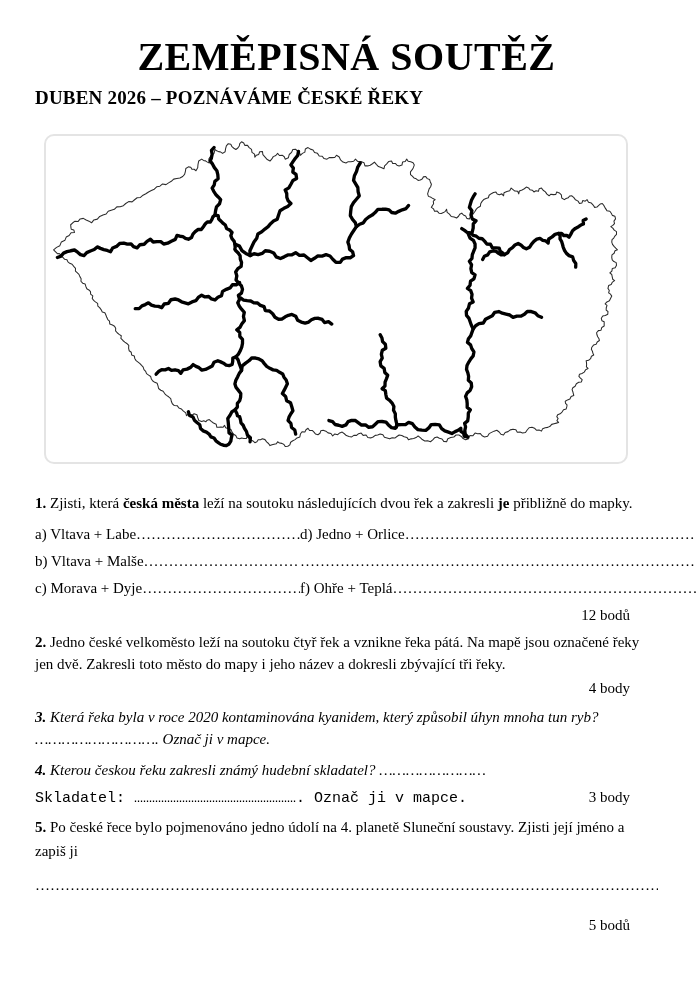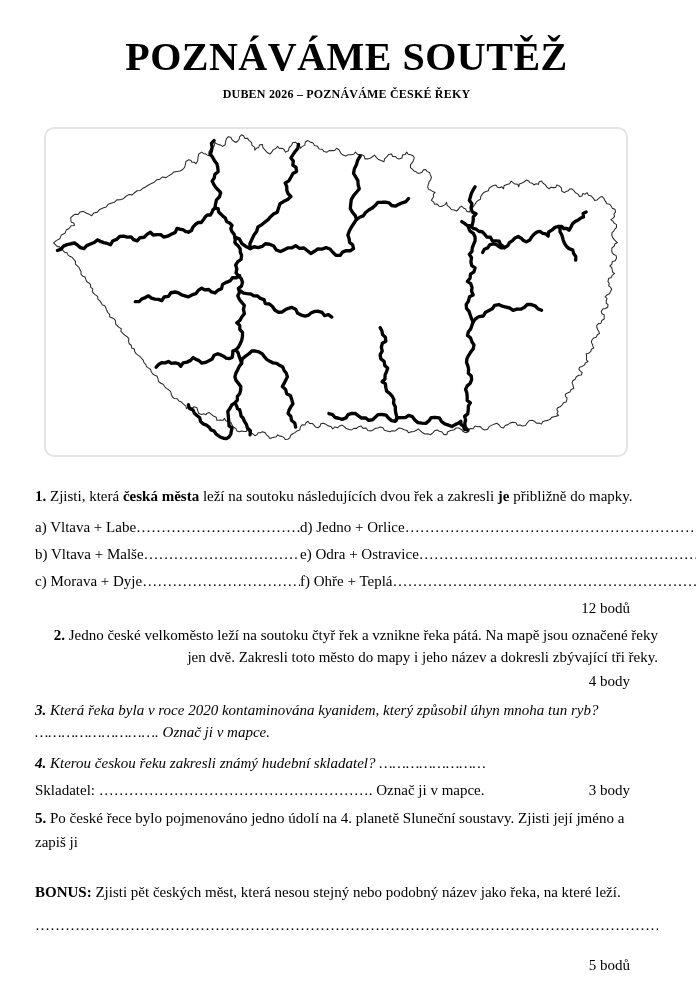--- a/index.html
+++ b/index.html
@@ -1,48 +1,48 @@
 <!DOCTYPE html>
 <html><head>
 <meta charset="utf-8">
 <style>
   html,body{margin:0;padding:0;background:#fff;}
   body{width:696px;height:993px;font-family:"Liberation Serif","DejaVu Serif",serif;font-size:15px;color:#000;}
   .page{box-sizing:border-box;width:696px;height:993px;padding:0 38px 0 35px;overflow:hidden;position:relative;background:#fff;}
   .title{font-size:40px;font-weight:bold;text-align:center;margin:34px 0 0;letter-spacing:.5px;line-height:1.15;}
-  .subtitle{font-size:12px;font-weight:bold;text-align:center;margin-top:7px;letter-spacing:.2px;}
+  .subtitle{font-size:19px;font-weight:bold;margin-top:7px;letter-spacing:.2px;}
   .map-frame{width:584px;height:330px;margin:25px 0 0 9px;border:2px solid #e4e4e4;border-radius:10px;box-sizing:border-box;overflow:hidden;background:#fff;}
   .map-frame svg{display:block;width:100%;height:100%;}
   .qpara{margin:28px 0 0;line-height:22px;}
-  .q2para{margin:6px 0 0;line-height:22px;text-align:right;}
+  .q2para{margin:6px 0 0;line-height:22px;}
   .qline{line-height:22px;font-style:italic;}
   .q1-grid{display:grid;grid-template-columns:265px 1fr;grid-auto-flow:column;grid-template-rows:repeat(3,27px);margin-top:7px;padding-right:6px;}
   .q1-item{display:flex;align-items:baseline;line-height:27px;}
   .q1-label{white-space:nowrap;}
   .leader{flex:1 1 auto;overflow:hidden;white-space:nowrap;}
   .points{text-align:right;padding-right:28px;line-height:20px;}
   .pts-q1{margin-top:3px;}
   .pts-q2{margin-top:3px;}
   .q3block{margin-top:8px;}
   .q4block{margin-top:9px;}
   .flexline{display:flex;justify-content:space-between;align-items:baseline;line-height:22px;margin-top:5px;}
-  .flexline .left{flex:1 1 auto;overflow:hidden;white-space:nowrap;}
+  .flexline .left{flex:1 1 auto;overflow:hidden;white-space:nowrap;font-family:Liberation Mono, monospace;}
   .flexline .pts{flex:0 0 auto;padding-right:28px;}
   .q5line1{margin-top:5px;line-height:24px;}
   .bonuspara{margin-top:27px;line-height:22px;}
   .bonus-dots{margin-top:11px;line-height:22px;overflow:hidden;white-space:nowrap;padding-right:10px;}
   .pts-bonus{margin-top:19px;}
   b{font-weight:bold;}
 </style>
 </head>
 <body>
 
 <div class="page">
 
-  <div class="title">POZNÁVÁME SOUTĚŽ</div>
+  <div class="title">ZEMĚPISNÁ SOUTĚŽ</div>
   <div class="subtitle">DUBEN 2026 – POZNÁVÁME ČESKÉ ŘEKY</div>
 
   <div class="map-frame">
     <svg id="riverMap" viewBox="0 0 611 338" preserveAspectRatio="none">
         <path d="M 8.0 118.0 L 11.1 115.5 L 14.6 113.7 L 16.2 109.8 L 20.0 108.0 L 21.3 104.8 L 24.4 103.2 L 26.4 100.3 L 30.0 100.0 L 29.3 97.4 L 26.6 96.7 L 26.2 94.4 L 26.0 92.0 L 28.2 90.0 L 30.6 88.3 L 33.9 88.6 L 36.0 86.0 L 39.3 85.4 L 42.3 87.1 L 45.3 88.3 L 48.0 90.0 L 50.4 87.0 L 54.1 86.2 L 56.6 83.4 L 60.0 82.0 L 63.4 80.9 L 65.5 78.0 L 68.7 76.9 L 72.0 76.0 L 74.6 73.5 L 78.2 73.4 L 81.5 72.3 L 84.0 70.0 L 87.1 68.0 L 90.7 68.3 L 93.3 66.1 L 96.0 64.0 L 99.5 63.7 L 102.2 61.4 L 105.2 59.9 L 108.0 58.0 L 111.0 56.6 L 114.1 55.2 L 116.6 52.7 L 120.0 52.0 L 122.8 49.7 L 126.4 50.4 L 129.1 48.6 L 132.0 47.0 L 134.5 44.7 L 137.8 44.0 L 141.1 43.6 L 144.0 42.0 L 146.0 39.8 L 146.8 36.9 L 147.3 33.7 L 150.0 32.0 L 152.5 32.4 L 153.7 34.5 L 156.1 34.5 L 158.0 36.0 L 159.8 33.0 L 160.1 29.6 L 160.9 25.9 L 164.0 24.0 L 165.9 25.3 L 168.1 25.8 L 170.0 27.1 L 172.0 28.0 L 171.5 23.9 L 173.7 20.5 L 177.0 18.0 L 178.0 14.0 L 179.8 15.4 L 181.9 16.2 L 184.1 16.7 L 186.0 18.0 L 188.7 16.3 L 189.2 13.1 L 190.0 10.2 L 192.0 8.0 L 194.7 8.6 L 195.9 11.1 L 197.9 12.7 L 200.0 14.0 L 202.1 12.5 L 203.6 10.4 L 204.1 7.8 L 206.0 6.0 L 208.3 7.3 L 209.4 9.7 L 212.3 9.7 L 214.0 12.0 L 216.5 13.9 L 217.0 17.0 L 219.7 18.8 L 220.0 22.0 L 221.6 19.9 L 224.1 19.1 L 225.1 16.3 L 228.0 16.0 L 228.5 19.4 L 230.8 21.9 L 233.1 24.4 L 236.0 26.0 L 237.9 23.8 L 239.4 21.4 L 242.1 20.2 L 244.0 18.0 L 245.9 20.2 L 248.8 19.9 L 251.0 21.5 L 252.0 24.0 L 255.3 22.6 L 256.2 19.2 L 258.7 17.0 L 260.0 14.0 L 262.9 13.7 L 264.9 15.8 L 267.1 17.4 L 268.0 20.0 L 270.1 18.0 L 272.7 16.7 L 273.2 13.5 L 276.0 12.0 L 278.5 13.6 L 281.3 14.4 L 282.9 17.2 L 286.0 18.0 L 287.8 20.7 L 291.0 21.0 L 292.9 23.4 L 296.0 24.0 L 298.3 22.4 L 301.2 22.4 L 304.2 22.3 L 306.0 20.0 L 308.9 21.8 L 310.3 24.8 L 312.8 27.0 L 316.0 28.0 L 318.4 26.6 L 321.2 26.6 L 324.1 26.2 L 326.0 24.0 L 328.3 26.4 L 331.7 26.5 L 335.0 27.7 L 336.0 31.0 L 338.8 31.0 L 341.5 30.3 L 343.9 28.8 L 346.0 27.0 L 348.0 29.4 L 350.2 31.7 L 353.1 32.7 L 356.0 34.0 L 356.7 31.0 L 358.9 28.9 L 360.9 26.5 L 364.0 26.0 L 365.2 28.6 L 368.0 28.5 L 369.7 30.2 L 372.0 31.0 L 375.0 30.1 L 375.6 27.0 L 378.4 26.5 L 380.0 24.0 L 381.5 26.2 L 384.2 26.7 L 386.7 27.7 L 388.0 30.0 L 387.1 32.6 L 385.8 34.9 L 383.9 37.1 L 384.0 40.0 L 385.9 41.7 L 387.6 43.5 L 390.0 44.4 L 392.0 46.0 L 394.3 45.6 L 396.3 44.5 L 397.6 42.4 L 400.0 42.0 L 401.6 44.2 L 404.1 45.2 L 404.9 47.6 L 406.0 50.0 L 405.2 52.6 L 403.6 54.8 L 402.8 57.4 L 402.0 60.0 L 402.9 62.6 L 405.6 63.6 L 407.7 64.9 L 410.0 66.0 L 408.0 67.6 L 408.3 70.2 L 407.1 72.0 L 406.0 74.0 L 408.2 75.5 L 409.3 78.0 L 412.1 77.8 L 414.0 80.0 L 416.4 80.3 L 418.7 79.4 L 420.7 78.1 L 422.0 76.0 L 422.6 79.1 L 425.0 81.0 L 426.9 83.5 L 430.0 84.0 L 432.5 85.0 L 434.6 83.2 L 435.8 81.1 L 438.0 80.0 L 439.7 81.9 L 442.1 82.9 L 443.3 85.4 L 446.0 86.0 L 447.1 83.7 L 449.0 82.0 L 450.5 80.0 L 452.0 78.0 L 453.3 75.8 L 455.2 74.1 L 457.6 72.8 L 458.0 70.0 L 459.4 67.8 L 461.1 65.9 L 463.5 64.7 L 466.0 64.0 L 466.8 61.4 L 469.1 59.8 L 471.4 58.6 L 474.0 58.0 L 475.3 60.1 L 477.6 60.8 L 480.2 60.0 L 482.0 62.0 L 482.5 58.8 L 485.5 57.5 L 488.5 56.8 L 490.0 54.0 L 492.0 55.6 L 493.9 57.1 L 496.9 57.3 L 498.0 60.0 L 498.7 57.0 L 501.5 55.9 L 503.9 54.7 L 506.0 53.0 L 508.4 53.8 L 509.8 55.8 L 512.3 56.2 L 514.0 58.0 L 516.2 56.7 L 518.7 57.4 L 519.5 54.8 L 522.0 54.0 L 523.7 56.3 L 526.1 57.9 L 527.7 60.3 L 530.0 62.0 L 531.9 60.3 L 534.4 60.8 L 537.1 60.6 L 538.0 58.0 L 540.8 59.0 L 542.9 61.1 L 543.3 64.3 L 546.0 66.0 L 547.9 64.8 L 550.1 64.1 L 551.6 62.2 L 554.0 62.0 L 556.1 63.9 L 557.8 66.2 L 560.5 67.5 L 562.0 70.0 L 564.6 69.4 L 565.5 66.9 L 568.0 67.6 L 570.0 66.0 L 571.5 68.6 L 574.5 69.5 L 576.4 71.6 L 578.0 74.0 L 580.4 73.7 L 582.0 72.1 L 583.8 70.6 L 586.0 70.0 L 587.8 72.2 L 589.2 74.8 L 590.9 77.4 L 594.0 78.0 L 595.5 80.1 L 596.6 82.3 L 599.3 83.2 L 600.0 86.0 L 598.3 88.2 L 598.9 90.8 L 597.1 92.7 L 595.0 94.0 L 597.1 95.5 L 598.6 97.6 L 601.0 99.1 L 601.0 102.0 L 599.3 103.7 L 598.1 105.8 L 596.3 107.5 L 596.0 110.0 L 596.8 112.4 L 598.4 114.5 L 600.2 116.3 L 602.0 118.0 L 599.4 119.0 L 598.5 121.6 L 596.2 123.2 L 596.0 126.0 L 596.5 128.4 L 598.2 130.2 L 600.7 131.3 L 601.0 134.0 L 599.6 136.7 L 596.6 137.3 L 596.1 140.0 L 594.0 142.0 L 596.0 143.6 L 596.5 146.0 L 597.0 148.5 L 599.0 150.0 L 596.7 151.5 L 595.4 153.9 L 592.7 155.1 L 592.0 158.0 L 593.4 160.2 L 592.7 162.7 L 594.7 164.0 L 596.0 166.0 L 594.7 168.4 L 593.5 170.9 L 590.9 172.0 L 589.0 174.0 L 591.0 175.6 L 590.2 178.1 L 590.1 180.5 L 592.0 182.0 L 591.8 184.9 L 589.2 186.2 L 586.5 186.7 L 585.0 189.0 L 585.6 191.5 L 588.0 192.5 L 588.0 194.7 L 588.0 197.0 L 585.5 198.5 L 584.7 201.3 L 581.9 201.8 L 580.0 204.0 L 580.4 206.1 L 581.2 208.1 L 582.4 209.9 L 583.0 212.0 L 580.7 213.6 L 579.5 216.0 L 576.8 216.8 L 575.0 219.0 L 574.5 221.2 L 575.6 223.1 L 576.1 225.1 L 577.0 227.0 L 574.6 228.3 L 573.7 230.9 L 571.6 232.6 L 569.0 233.0 L 569.4 235.0 L 569.5 237.1 L 569.3 239.4 L 571.0 241.0 L 568.5 242.3 L 567.0 244.8 L 564.6 246.2 L 562.0 247.0 L 561.4 249.3 L 563.0 251.0 L 564.8 252.7 L 564.0 255.0 L 561.2 255.4 L 558.7 256.8 L 557.4 259.4 L 555.0 261.0 L 554.2 263.0 L 555.0 265.1 L 555.5 267.0 L 556.0 269.0 L 553.2 270.0 L 551.9 272.6 L 549.4 273.6 L 547.0 275.0 L 547.3 277.3 L 548.9 278.8 L 548.6 280.9 L 548.0 283.0 L 545.2 283.8 L 543.6 286.2 L 541.6 288.0 L 539.0 289.0 L 538.1 291.1 L 539.5 293.0 L 538.2 295.2 L 540.0 297.0 L 537.6 297.7 L 535.2 298.3 L 532.7 299.0 L 531.0 301.0 L 528.6 302.1 L 525.9 302.4 L 523.2 303.4 L 522.0 306.0 L 519.4 304.8 L 516.6 305.0 L 514.6 303.0 L 512.0 302.0 L 508.9 302.5 L 506.9 304.8 L 505.1 307.4 L 502.0 308.0 L 499.4 307.0 L 496.5 307.2 L 495.0 304.5 L 492.0 304.0 L 489.1 304.7 L 486.7 306.5 L 483.7 307.4 L 482.0 310.0 L 479.2 309.2 L 477.4 306.9 L 474.9 305.1 L 472.0 306.0 L 469.4 307.3 L 466.8 308.6 L 465.2 311.4 L 462.0 312.0 L 459.4 310.8 L 457.6 308.6 L 454.7 308.8 L 452.0 308.0 L 449.8 310.7 L 446.4 310.6 L 445.2 313.8 L 442.0 315.0 L 439.4 313.7 L 437.5 311.5 L 435.0 310.0 L 432.0 310.0 L 429.6 312.1 L 426.4 312.7 L 423.3 313.9 L 422.0 317.0 L 419.0 316.6 L 417.2 314.2 L 414.4 313.4 L 412.0 312.0 L 409.3 312.9 L 407.4 315.0 L 405.0 317.0 L 402.0 316.0 L 399.0 316.3 L 396.4 314.7 L 394.3 312.7 L 392.0 311.0 L 389.9 312.7 L 387.3 313.7 L 384.6 314.0 L 382.0 315.0 L 380.2 312.5 L 377.3 311.9 L 374.8 310.6 L 372.0 310.0 L 369.7 311.6 L 367.5 313.2 L 364.7 312.9 L 362.0 314.0 L 359.3 313.1 L 356.5 312.4 L 354.9 309.8 L 352.0 309.0 L 349.4 310.0 L 346.8 310.4 L 344.6 312.1 L 342.0 313.0 L 339.0 312.6 L 337.2 310.0 L 334.1 310.4 L 332.0 308.0 L 329.3 308.6 L 327.2 310.4 L 324.3 310.4 L 322.0 312.0 L 319.2 311.5 L 316.4 310.6 L 314.3 308.7 L 312.0 307.0 L 309.4 307.9 L 307.3 309.7 L 304.3 308.9 L 302.0 311.0 L 300.2 308.4 L 297.1 307.8 L 294.8 306.0 L 292.0 305.0 L 289.5 305.7 L 288.6 308.2 L 286.5 309.7 L 284.0 309.0 L 282.3 307.1 L 280.5 305.3 L 277.6 305.4 L 276.0 303.0 L 273.9 304.6 L 272.7 306.9 L 269.7 306.6 L 268.0 309.0 L 267.4 312.0 L 264.4 313.0 L 262.4 314.8 L 260.0 316.0 L 257.7 317.5 L 256.9 320.2 L 254.7 321.7 L 252.0 322.0 L 250.7 319.9 L 248.5 318.7 L 246.0 318.4 L 244.0 317.0 L 242.7 319.1 L 240.3 319.6 L 238.1 320.2 L 236.0 321.0 L 234.4 318.8 L 232.4 317.1 L 230.7 314.8 L 228.0 314.0 L 225.9 315.0 L 223.5 315.0 L 222.2 317.0 L 220.0 318.0 L 218.0 316.2 L 215.6 315.0 L 213.3 313.4 L 212.0 311.0 L 211.1 313.6 L 208.4 313.6 L 206.1 313.1 L 204.0 314.0 L 201.2 313.1 L 199.9 310.6 L 197.6 309.2 L 196.0 307.0 L 194.8 304.4 L 192.1 303.4 L 189.3 302.5 L 188.0 300.0 L 186.6 302.0 L 184.2 301.7 L 182.1 301.9 L 180.0 302.0 L 179.3 298.9 L 176.4 297.6 L 174.1 295.9 L 172.0 294.0 L 169.8 294.6 L 168.3 296.3 L 166.2 295.3 L 164.0 296.0 L 161.0 295.0 L 159.9 292.1 L 159.0 289.0 L 156.0 288.0 L 154.1 289.2 L 152.0 288.9 L 149.7 288.5 L 148.0 290.0 L 147.2 287.0 L 144.8 285.2 L 142.7 283.1 L 140.0 282.0 L 138.2 279.6 L 135.2 279.5 L 133.1 277.6 L 132.0 275.0 L 131.4 272.2 L 129.2 270.4 L 126.9 268.9 L 125.0 267.0 L 123.4 264.7 L 120.9 263.6 L 118.6 261.8 L 118.0 259.0 L 117.1 256.4 L 114.6 255.4 L 112.5 254.0 L 111.0 252.0 L 110.3 249.4 L 108.1 247.9 L 105.9 246.4 L 105.0 244.0 L 103.2 242.2 L 102.4 239.7 L 100.7 237.9 L 99.0 236.0 L 97.0 234.4 L 94.9 232.9 L 93.5 230.6 L 93.0 228.0 L 90.2 227.1 L 89.8 224.2 L 87.6 222.6 L 87.0 220.0 L 87.2 217.2 L 85.1 215.1 L 83.0 213.7 L 81.0 212.0 L 78.9 209.9 L 79.3 207.1 L 77.0 205.7 L 75.0 204.0 L 73.3 202.0 L 73.4 199.4 L 72.2 197.2 L 70.0 196.0 L 67.2 195.0 L 66.9 192.0 L 65.1 190.3 L 64.0 188.0 L 63.1 185.6 L 62.0 183.2 L 59.3 182.5 L 58.0 180.0 L 56.5 178.0 L 54.6 176.3 L 54.4 173.5 L 52.0 172.0 L 50.2 170.4 L 48.7 168.5 L 49.3 165.7 L 47.0 164.0 L 46.9 161.4 L 45.2 159.6 L 43.0 158.3 L 42.0 156.0 L 41.2 153.4 L 38.6 152.6 L 36.8 150.6 L 37.0 148.0 L 35.7 145.8 L 34.7 143.5 L 32.8 141.7 L 31.0 140.0 L 31.1 137.2 L 29.2 135.1 L 27.5 133.0 L 25.0 132.0 L 23.1 130.5 L 22.1 128.3 L 19.7 127.8 L 18.0 126.0 L 16.4 125.0 L 15.5 123.2 L 14.0 121.9 L 12.0 122.0 Z" fill="none" stroke="#2b2b2b" stroke-width="1.1" stroke-linejoin="round" stroke-linecap="round"></path>
         <path d="M 331.0 28.0 L 328.4 32.2 L 327.1 36.8 L 324.9 41.2 L 324.0 46.0 L 326.2 49.7 L 328.5 53.4 L 328.8 57.8 L 330.0 62.0 L 327.0 65.6 L 324.0 69.1 L 321.6 73.3 L 321.0 78.0 L 320.6 82.5 L 322.9 86.4 L 325.8 89.7 L 327.0 94.0 L 324.4 97.8 L 321.8 101.6 L 319.6 105.6 L 318.0 110.0 L 319.3 113.7 L 319.8 117.5 L 323.0 120.0 L 324.0 124.0 L 320.5 126.2 L 316.3 126.1 L 312.4 127.6 L 310.0 131.0 L 305.4 130.9 L 302.1 127.8 L 299.2 124.4 L 295.0 123.0 L 290.8 124.5 L 286.4 124.3 L 282.8 126.8 L 279.0 129.0 L 275.4 126.2 L 271.8 123.4 L 267.0 123.8 L 263.0 121.0 L 259.1 123.2 L 254.7 123.3 L 250.9 125.3 L 247.0 127.0 L 242.5 125.3 L 239.9 121.3 L 235.6 119.5 L 231.0 119.0 L 227.7 121.8 L 223.5 123.0 L 219.1 122.1 L 215.0 124.0 L 210.5 121.8 L 206.4 118.8 L 203.8 114.2 L 199.0 112.0 L 198.1 108.9 L 195.9 106.4 L 194.7 103.2 L 196.0 100.0 L 193.4 97.4 L 190.2 95.8 L 188.9 92.3 L 186.0 90.0 L 184.0 88.0 L 181.9 86.1 L 181.4 82.7 L 178.0 82.0 L 178.6 77.7 L 179.6 73.5 L 182.8 70.3 L 184.0 66.0 L 181.4 63.2 L 178.8 60.6 L 176.7 57.4 L 175.0 54.0 L 177.2 50.8 L 177.9 47.0 L 181.3 44.3 L 181.0 40.0 L 180.0 36.0 L 177.4 32.8 L 175.5 29.2 L 173.0 26.0 L 174.3 22.6 L 175.0 19.0 L 174.3 15.0 L 177.0 12.0" fill="none" stroke="#000000" stroke-width="3.5" stroke-linejoin="round" stroke-linecap="round"></path>
         <path d="M 382.0 72.0 L 379.3 75.2 L 375.3 76.5 L 371.6 78.1 L 368.0 80.0 L 364.2 79.3 L 361.4 76.6 L 357.7 75.8 L 354.0 76.0 L 349.6 76.1 L 346.7 79.4 L 343.6 82.0 L 340.0 84.0 L 336.7 86.6 L 334.3 90.0 L 330.4 91.5 L 327.0 94.0" fill="none" stroke="#000000" stroke-width="3.5" stroke-linejoin="round" stroke-linecap="round"></path>
         <path d="M 266.0 16.0 L 265.2 20.1 L 262.5 23.3 L 260.2 26.6 L 258.0 30.0 L 260.6 33.3 L 260.0 37.4 L 263.4 39.9 L 264.0 44.0 L 260.1 46.1 L 258.0 50.0 L 255.8 53.8 L 252.0 56.0 L 253.6 59.6 L 253.7 63.6 L 255.1 67.2 L 258.0 70.0 L 254.6 73.0 L 250.6 75.0 L 246.5 77.5 L 245.0 82.0 L 243.6 86.2 L 239.7 88.2 L 236.6 90.9 L 234.0 94.0 L 230.6 96.5 L 227.3 99.3 L 223.2 101.5 L 222.0 106.0 L 219.1 109.9 L 217.0 114.4 L 214.8 119.0 L 215.0 124.0" fill="none" stroke="#000000" stroke-width="3.5" stroke-linejoin="round" stroke-linecap="round"></path>
         <path d="M 12.0 126.0 L 15.8 124.6 L 18.5 121.4 L 22.1 119.9 L 26.0 119.0 L 30.0 118.2 L 33.3 120.5 L 36.3 123.0 L 40.0 124.0 L 42.9 120.9 L 46.8 119.2 L 50.8 117.7 L 54.0 115.0 L 57.4 116.5 L 60.9 117.8 L 64.5 118.7 L 68.0 120.0 L 70.2 116.1 L 74.3 114.5 L 77.6 111.5 L 82.0 111.0 L 85.7 112.1 L 89.6 111.8 L 92.2 114.7 L 96.0 116.0 L 99.0 112.7 L 103.4 112.2 L 106.4 109.2 L 110.0 107.0 L 112.9 109.9 L 117.0 109.5 L 120.9 109.5 L 124.0 112.0 L 128.2 111.1 L 132.0 109.1 L 136.2 107.2 L 138.0 103.0 L 141.1 103.9 L 144.2 104.3 L 146.9 106.1 L 150.0 107.0 L 153.3 105.2 L 154.8 101.8 L 157.2 99.2 L 160.0 97.0 L 163.6 96.9 L 165.8 94.0 L 167.7 91.3 L 170.0 89.0 L 173.2 89.2 L 174.8 86.4 L 175.8 83.8 L 178.0 82.0" fill="none" stroke="#000000" stroke-width="3.5" stroke-linejoin="round" stroke-linecap="round"></path>
         <path d="M 150.0 286.0 L 151.2 289.7 L 154.8 291.3 L 156.3 294.6 L 159.0 297.0 L 162.0 299.4 L 162.8 303.2 L 165.5 305.7 L 169.0 307.0 L 171.8 309.0 L 173.7 311.9 L 177.0 313.1 L 179.0 316.0 L 181.5 317.8 L 184.0 319.6 L 186.9 320.6 L 190.0 321.0 L 192.9 319.3 L 194.7 316.4 L 195.2 313.2 L 196.0 310.0 L 192.8 307.8 L 192.6 303.9 L 192.3 300.5 L 192.0 297.0 L 191.5 293.0 L 193.9 289.6 L 195.7 286.1 L 199.0 284.0 L 201.6 281.1 L 201.6 277.3 L 204.0 274.5 L 205.0 271.0 L 205.2 266.9 L 202.7 263.7 L 200.2 260.7 L 199.0 257.0 L 200.0 253.2 L 201.9 249.7 L 203.6 246.1 L 206.0 243.0 L 204.9 239.3 L 203.5 235.8 L 202.4 232.1 L 200.0 229.0 L 202.7 226.1 L 204.7 222.6 L 206.2 218.9 L 207.0 215.0 L 207.0 210.9 L 204.2 207.9 L 204.1 203.8 L 201.0 201.0 L 204.3 198.5 L 206.2 194.9 L 209.0 191.4 L 208.0 187.0 L 208.9 182.8 L 206.0 179.6 L 203.7 176.5 L 202.0 173.0 L 203.9 169.3 L 202.7 165.3 L 205.9 162.9 L 207.0 159.0 L 205.8 155.2 L 202.9 152.5 L 200.2 149.2 L 201.0 145.0 L 199.8 141.0 L 202.1 137.5 L 205.6 135.2 L 206.0 131.0 L 204.7 127.7 L 204.5 124.2 L 202.5 121.4 L 200.0 119.0 L 198.9 117.4 L 199.3 115.5 L 199.1 113.8 L 199.0 112.0" fill="none" stroke="#000000" stroke-width="3.5" stroke-linejoin="round" stroke-linecap="round"></path>
@@ -74,21 +74,20 @@
       </div>
     <div class="q1-item">
         <span class="q1-label">c) Morava + Dyje </span>
         <span class="leader">…………………………………………………………………………………………………………………………………………………………………………………………</span>
       </div>
     <div class="q1-item">
         <span class="q1-label">d) Jedno + Orlice </span>
         <span class="leader">…………………………………………………………………………………………………………………………………………………………………………………………</span>
       </div>
     <div class="q1-item">
-        <span class="q1-label">e) Odra + Ostravice </span>
         <span class="leader">…………………………………………………………………………………………………………………………………………………………………………………………</span>
       </div>
     <div class="q1-item">
         <span class="q1-label">f) Ohře + Teplá </span>
         <span class="leader">…………………………………………………………………………………………………………………………………………………………………………………………</span>
       </div>
   </div>
 
   <div class="points pts-q1">12 bodů</div>
 
@@ -104,17 +103,16 @@
   <div class="q4block">
     <div class="qline"><b>4.</b><span>  Kterou českou řeku zakresli známý hudební skladatel? </span><span>……………………</span></div>
     <div class="flexline">
       <span class="left"><span> Skladatel: </span><span>………………………………………………. </span><span>Označ ji v mapce.</span></span>
       <span class="pts">3 body</span>
     </div>
   </div>
 
   <div class="q5line1"><b>5.</b><span> Po české řece bylo pojmenováno jedno údolí na 4. planetě Sluneční soustavy. Zjisti její jméno a zapiš ji</span></div>
 
-  <div class="bonuspara"><b>BONUS:</b><span> Zjisti pět českých měst, která nesou stejný nebo podobný název jako řeka, na které leží.</span></div>
   <div class="bonus-dots">…………………………………………………………………………………………………………………………………………………………………………………………</div>
   <div class="points pts-bonus">5 bodů</div>
 
 </div>
 
 </body></html>

